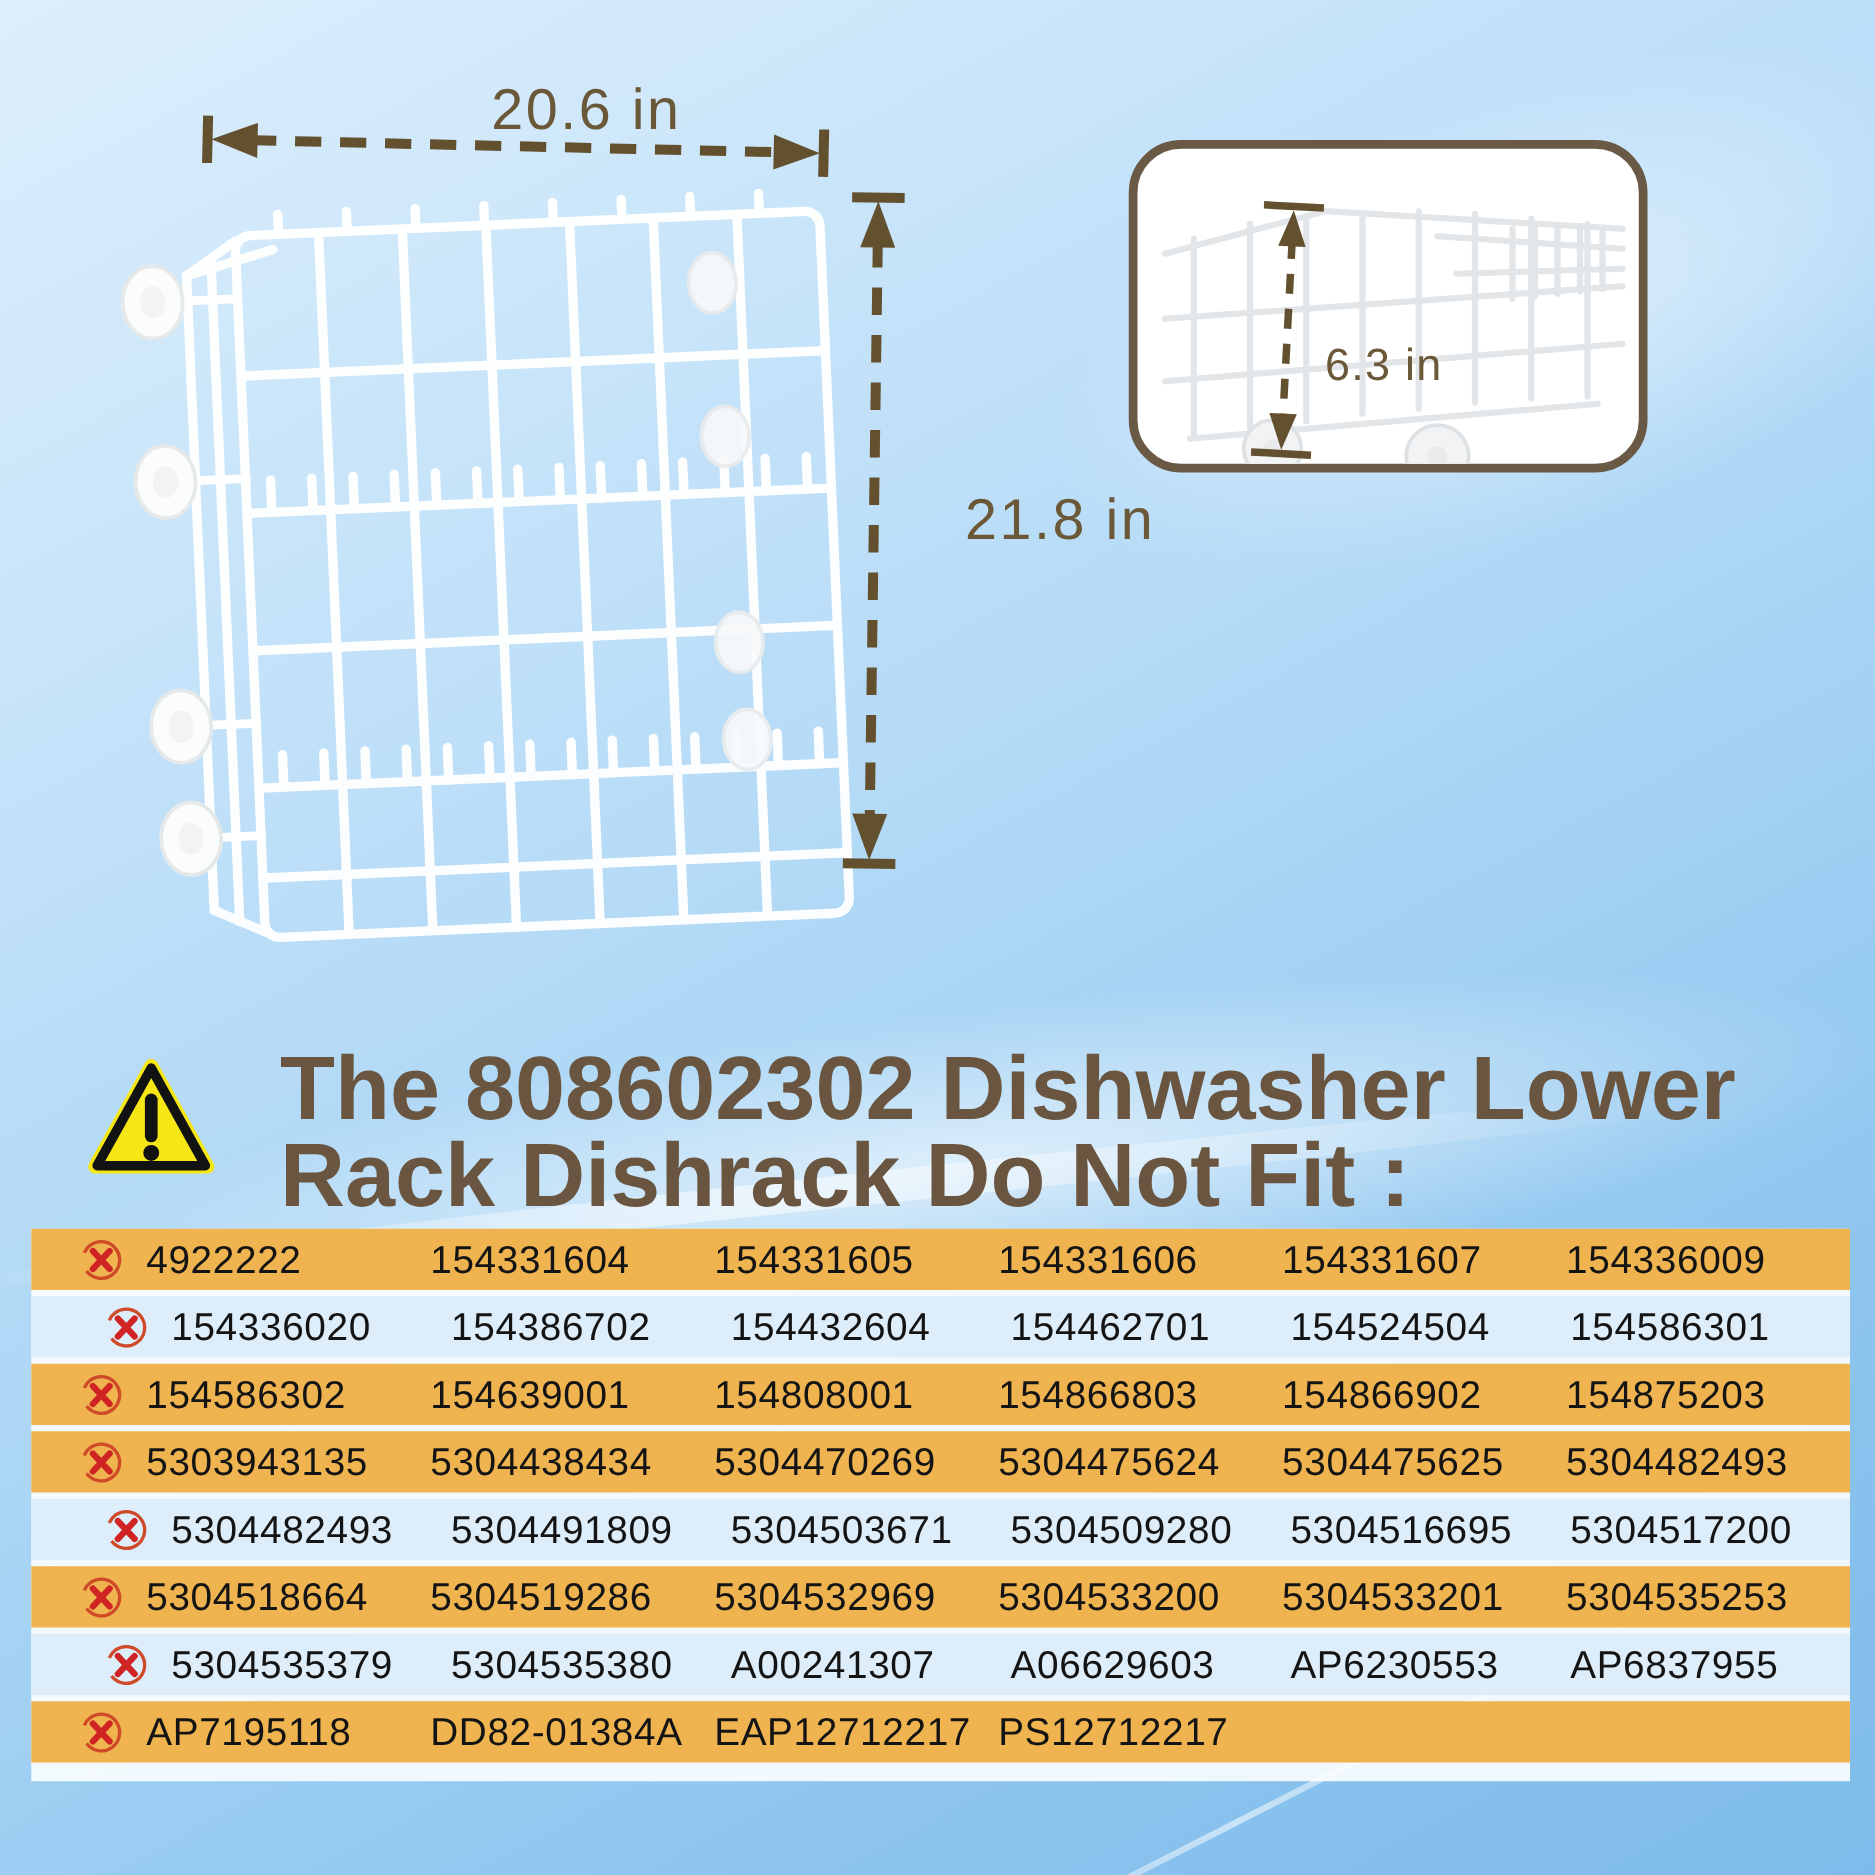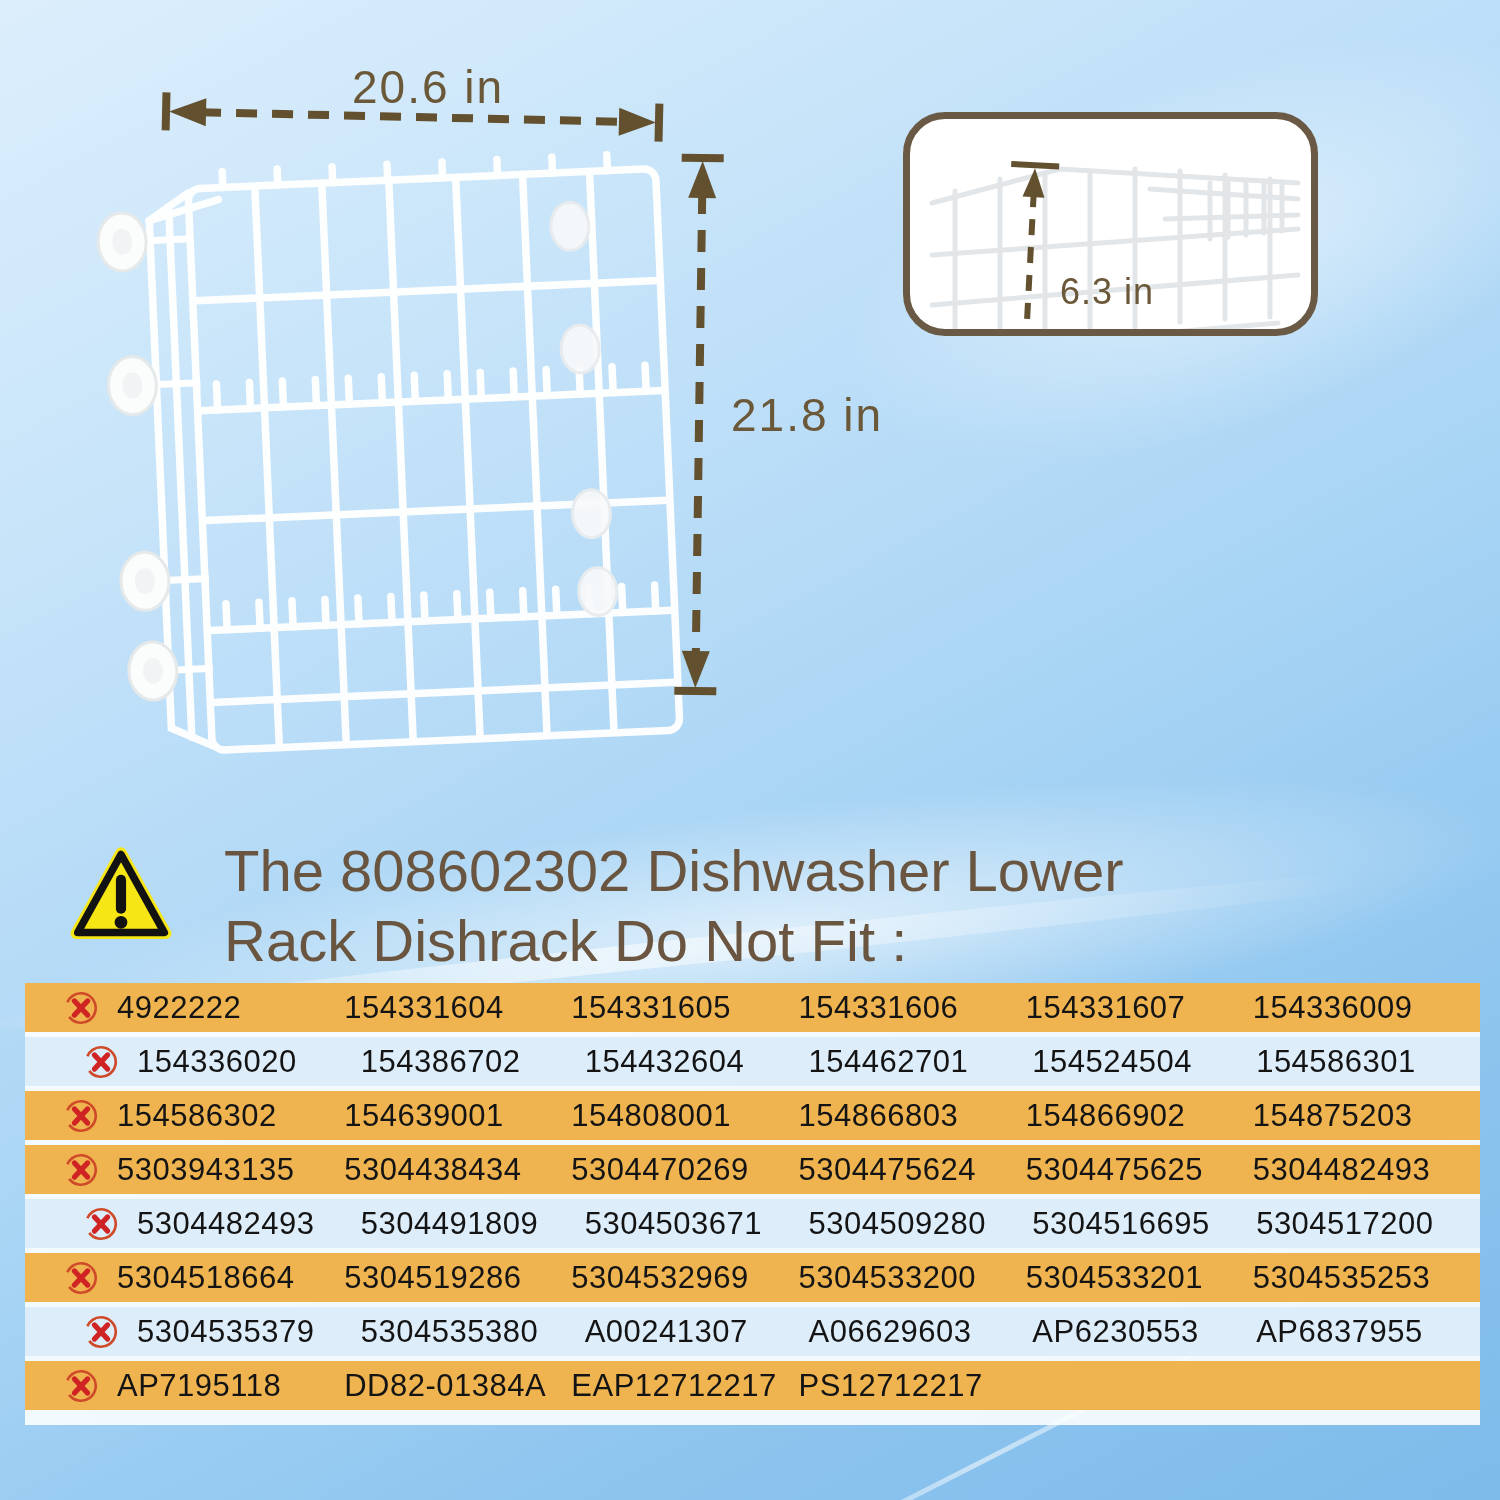--- a/index.html
+++ b/index.html
@@ -18,33 +18,33 @@
     transform:rotate(-20deg); }
   .swoosh-c { left:-80px; top:930px; width:1700px; height:26px;
     background:linear-gradient(90deg, rgba(255,255,255,0), rgba(255,255,255,.55) 40%, rgba(255,255,255,0) 85%);
     transform:rotate(-6deg); border-radius:50%; }
   .swoosh-d { left:540px; top:1455px; width:900px; height:5px;
     background:linear-gradient(90deg, rgba(255,255,255,0), rgba(255,255,255,.55), rgba(255,255,255,0));
     transform:rotate(-27deg); }
 
   
   .dim-label { position:absolute; color:#6B5838; letter-spacing:2px; }
-  .dim-label.big { font-size:46px; }
+  .dim-label.big { font-size:46px;margin-left:41px; }
   .arrow-svg { position:absolute; }
 
   
-  .inset { position:absolute; width:415px; height:224px; background:#ffffff;
+  .inset { position:absolute; width:415px; height:266px; background:#ffffff;
     border:7px solid #6A5A45; border-radius:42px; overflow:hidden; }
   .inset svg { position:absolute; left:0; top:0; }
   .inset .dim-small { position:absolute; font-size:36px; color:#6B5838; letter-spacing:1px; }
 
   
   #warn-row { position:absolute; left:70px; top:836px; display:flex; align-items:flex-start; }
   #warn-tri { width:102px; height:95px; margin-top:10px; }
-  #heading { margin-left:52px; font-weight:normal; font-size:58px; line-height:70px;
+  #heading { margin-left:52px; font-weight:bold; font-size:72px; line-height:70px;
     color:#6A5640; letter-spacing:0px; }
 
   
   #compat-table { position:absolute; left:25px; top:983px; width:1455px;
     background:rgba(252,254,255,.9); }
   .trow { display:flex; align-items:center; height:49px; margin-bottom:5px; }
   .trow:last-child { margin-bottom:15px; }
   .trow.odd  { background:#EFB450;padding-left:20px; }
   .trow.even { background:#DDEDFA;padding-left:40px; }
   .xicon { flex:0 0 72px; display:flex; justify-content:center; align-items:center; }

